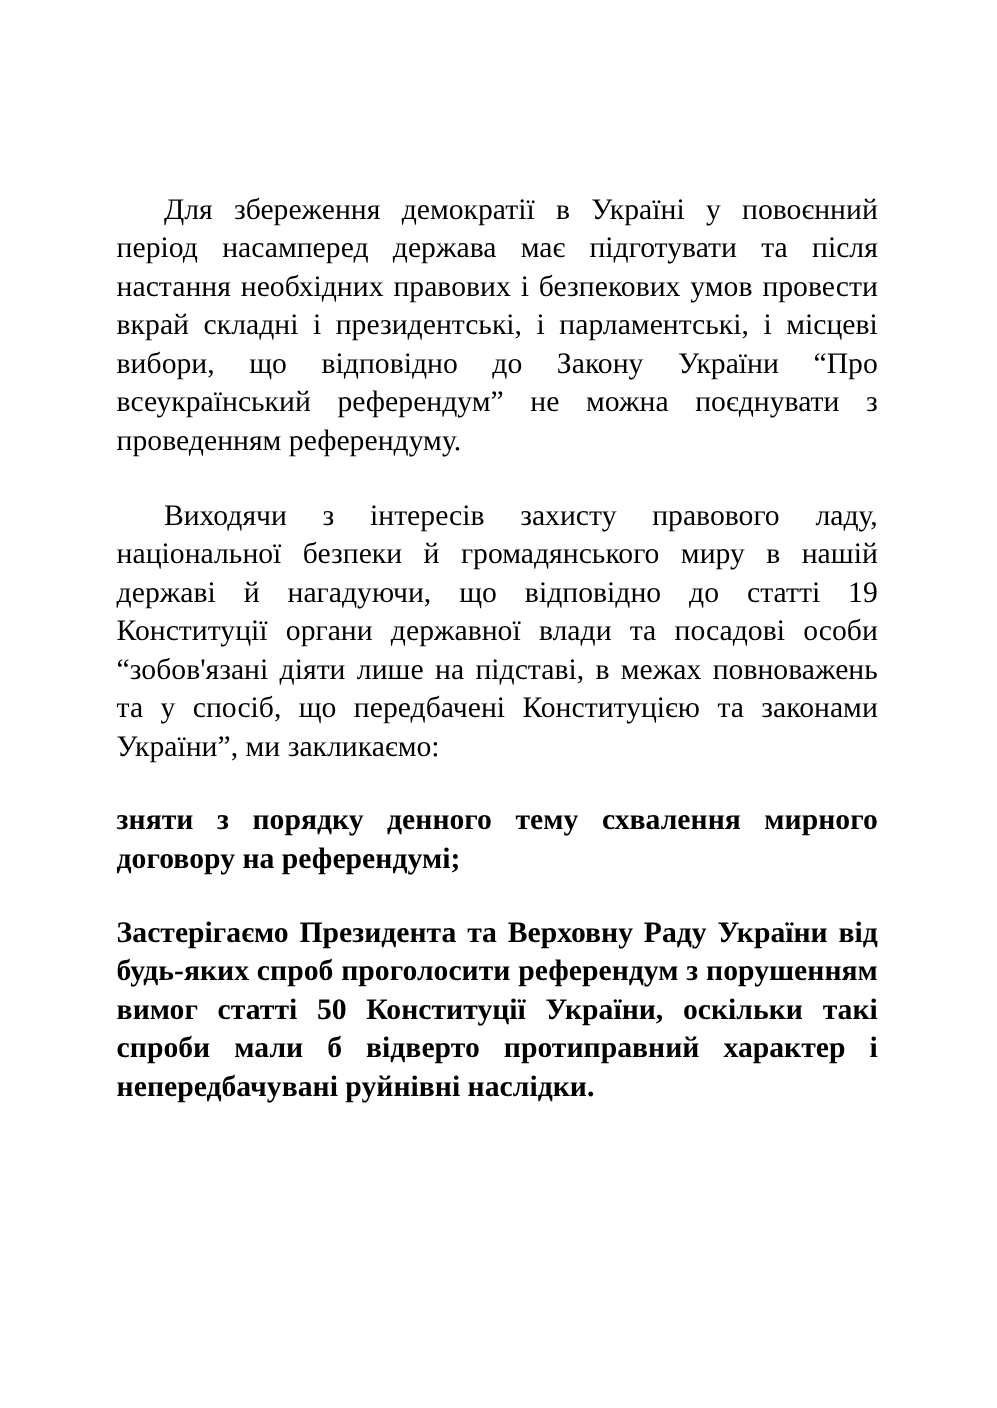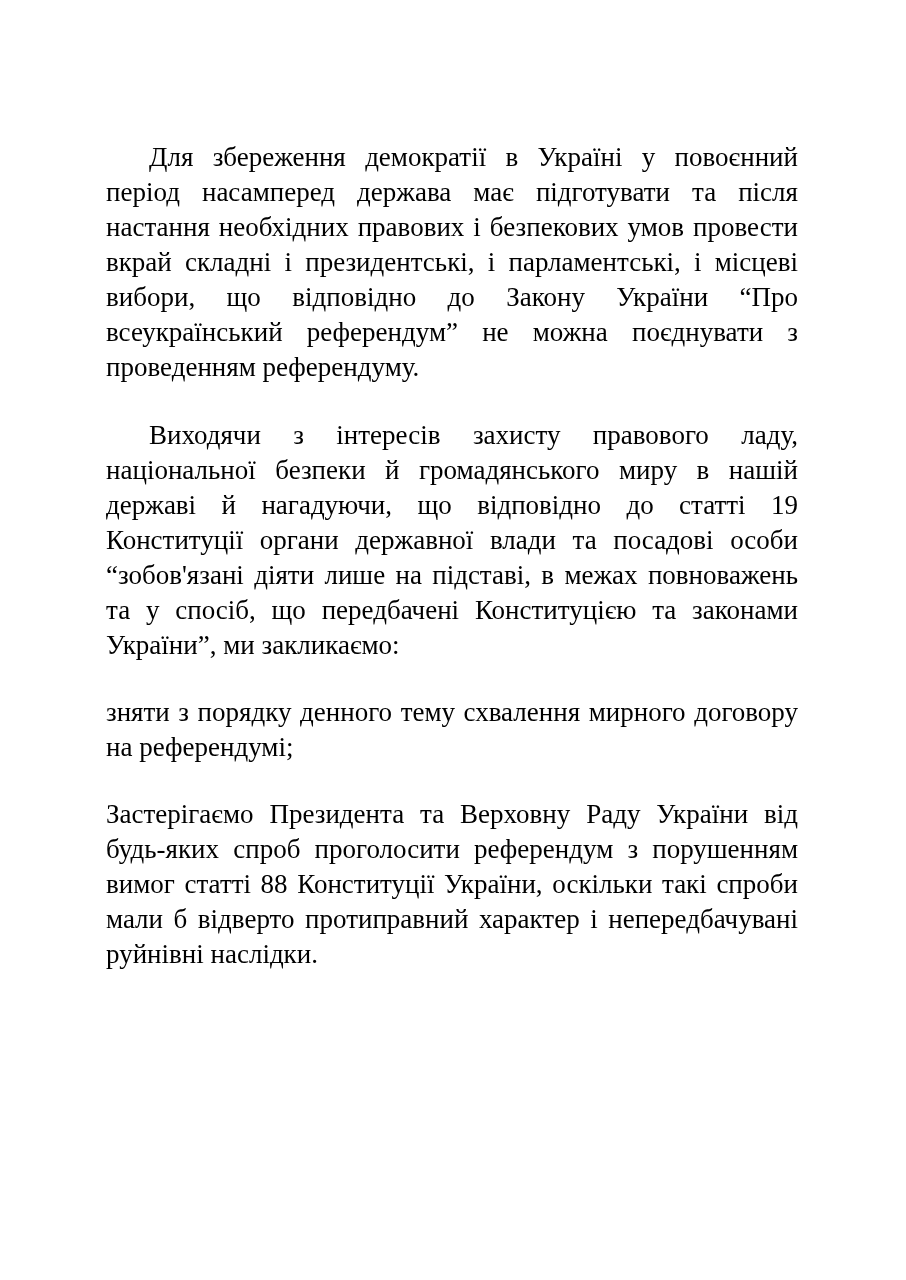--- a/index.html
+++ b/index.html
@@ -22,26 +22,26 @@
     left: 106px;
     width: 692px;
   }
   .para {
     font-size: 27px;
     line-height: 35px;
     text-align: justify;
     color: #000000;
   }
   .para + .para { margin-top: 33px; }
-  .para.indent { text-indent: 43px; }
-  .para.bold { font-weight: normal; margin-top: 32px; }
+  .para.indent { text-indent: 43px; margin-top: 33px; }
+  .para.bold { font-weight: bold; margin-top: 32px; }
 </style>
 </head>
 <body>
 
 <div class="page">
   <div class="content">
     <p class="para indent">Для збереження демократії в Україні у повоєнний період насамперед держава має підготувати та після настання необхідних правових і безпекових умов провести вкрай складні і президентські, і парламентські, і місцеві вибори, що відповідно до Закону України “Про всеукраїнський референдум” не можна поєднувати з проведенням референдуму.</p>
     <p class="para indent">Виходячи з інтересів захисту правового ладу, національної безпеки й громадянського миру в нашій державі й нагадуючи, що відповідно до статті 19 Конституції органи державної влади та посадові особи “зобов'язані діяти лише на підставі, в межах повноважень та у спосіб, що передбачені Конституцією та законами України”, ми закликаємо:</p>
     <p class="para bold">зняти з порядку денного тему схвалення мирного договору на референдумі;</p>
-    <p class="para bold">Застерігаємо Президента та Верховну Раду України від будь-яких спроб проголосити референдум з порушенням вимог статті 88 Конституції України, оскільки такі спроби мали б відверто протиправний характер і непередбачувані руйнівні наслідки.</p>
+    <p class="para bold">Застерігаємо Президента та Верховну Раду України від будь-яких спроб проголосити референдум з порушенням вимог статті 50 Конституції України, оскільки такі спроби мали б відверто протиправний характер і непередбачувані руйнівні наслідки.</p>
   </div>
 </div>
 
 </body></html>

